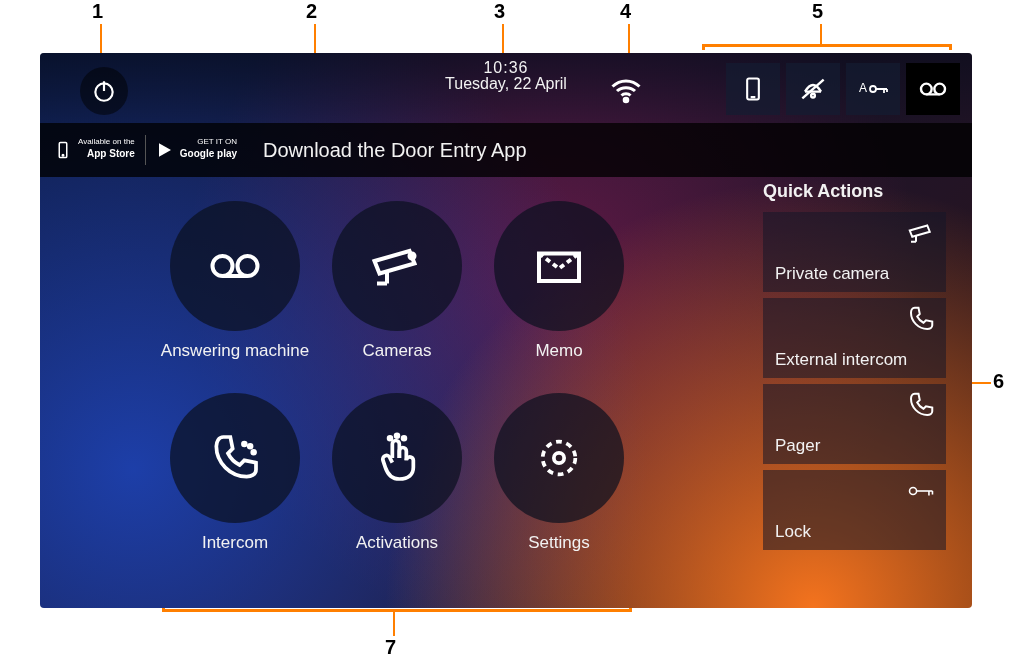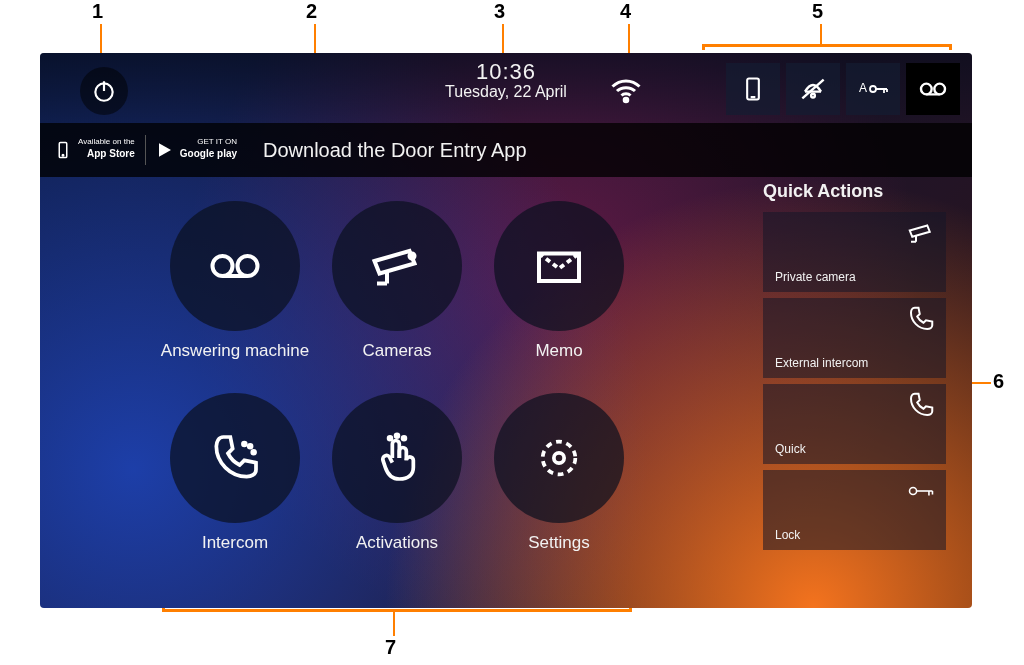--- a/index.html
+++ b/index.html
@@ -22,21 +22,21 @@
       linear-gradient(135deg, #0a1430 0%, #1a142c 45%, #231425 70%, #2a1412 100%),
       #0c1024;
     border-radius: 4px;
     color: #f2f2f2;
     overflow: hidden;
   }
 
   .topbar { position: absolute; top: 0; left: 0; right: 0; height: 70px; display: flex; align-items: center; background: linear-gradient(to bottom, rgba(5,10,25,0.55), rgba(5,10,25,0.15)); }
   .power-btn { position: absolute; left: 40px; top: 14px; width: 48px; height: 48px; border-radius: 50%; background: rgba(0,0,0,0.5); display:flex; align-items:center; justify-content:center; cursor:pointer; }
   .clock-block { position: absolute; left: 50%; transform: translateX(-50%); top: 6px; text-align:center; font-weight: 300; }
-  .clock-time { font-size: 22px; letter-spacing: 1px; }
+  .clock-time { font-size: 16px; letter-spacing: 1px; }
   .clock-date { font-size: 16px; margin-top: -2px; }
   .wifi-icon { position: absolute; left: 568px; top: 20px; width: 36px; height: 36px; }
 
   .status-icons { position: absolute; right: 12px; top: 10px; height: 52px; display:flex; gap: 6px; }
   .status-chip { width: 54px; height: 52px; background: rgba(20,28,50,0.7); display:flex; align-items:center; justify-content:center; }
   .status-chip.active { background: #000; }
 
   .app-banner { position: absolute; left: 0; top: 70px; right: 0; height: 54px; background: rgba(0,0,0,0.78); display:flex; align-items:center; padding-left: 6px; }
   .store-badge { display:flex; align-items:center; gap:6px; padding: 4px 8px; color:#fff;text-align:right; }
   .store-badge .sb-top { font-size: 8px; line-height: 8px; }
@@ -47,21 +47,21 @@
 
   .tiles { position: absolute; left: 120px; top: 148px; width: 500px; display:grid; grid-template-columns: repeat(3, 150px); grid-template-rows: repeat(2, 180px); column-gap: 20px; row-gap: 10px; gap: 12px; }
   .tile { display:flex; flex-direction:column; align-items:center; cursor:pointer; }
   .tile-circle { width:130px; height:130px; border-radius:50%; background: rgba(10,15,30,0.70); display:flex; align-items:center; justify-content:center; }
   .tile-label { margin-top: 10px; font-size: 17px; font-weight: 300; text-align:center; }
 
   .qa-panel { position: absolute; right: 26px; top: 128px; width: 183px; }
   .qa-title { font-size: 18px; font-weight: 600; margin-bottom: 10px; }
   .qa-item { height: 80px; background: rgba(20,22,40,0.55); margin-bottom: 6px; position: relative; padding: 8px 12px; cursor:pointer; display:flex; flex-direction:column; justify-content:flex-end; }
   .qa-item .qa-icon { position:absolute; top:6px; right:10px; width:30px; height:30px; }
-  .qa-label { font-size: 12px; font-weight: 300; }
+  .qa-label { font-size: 17px; font-weight: 300; }
 
   svg { display:block; }
 </style>
 </head>
 <body>
 
 <div class="callout-num" style="left:92px; top:0;">1</div>
 <div class="callout-line-v" style="left:100px; top:24px; height:40px;"></div>
 
 <div class="callout-num" style="left:306px; top:0;">2</div>
@@ -255,21 +255,21 @@
       </span>
       <span class="qa-label">External intercom</span>
     </div>
 
     <div class="qa-item">
       <span class="qa-icon">
         <svg width="30" height="30" viewBox="0 0 24 24" fill="none" stroke="#fff" stroke-width="1.6">
             <path d="M7 3 C5 3 4 5 4 7 C4 14 10 20 17 20 C19 20 21 19 21 17 L21 14 L16 13 L14 15 C12 14 10 12 9 10 L11 8 L10 3 Z"></path>
           </svg>
       </span>
-      <span class="qa-label">Quick</span>
+      <span class="qa-label">Pager</span>
     </div>
 
     <div class="qa-item">
       <span class="qa-icon">
         <svg width="30" height="30" viewBox="0 0 34 24" fill="none" stroke="#fff" stroke-width="1.8">
             <circle cx="8" cy="12" r="4"></circle>
             <line x1="12" y1="12" x2="30" y2="12"></line>
             <line x1="26" y1="12" x2="26" y2="17"></line>
             <line x1="30" y1="12" x2="30" y2="16"></line>
           </svg>

